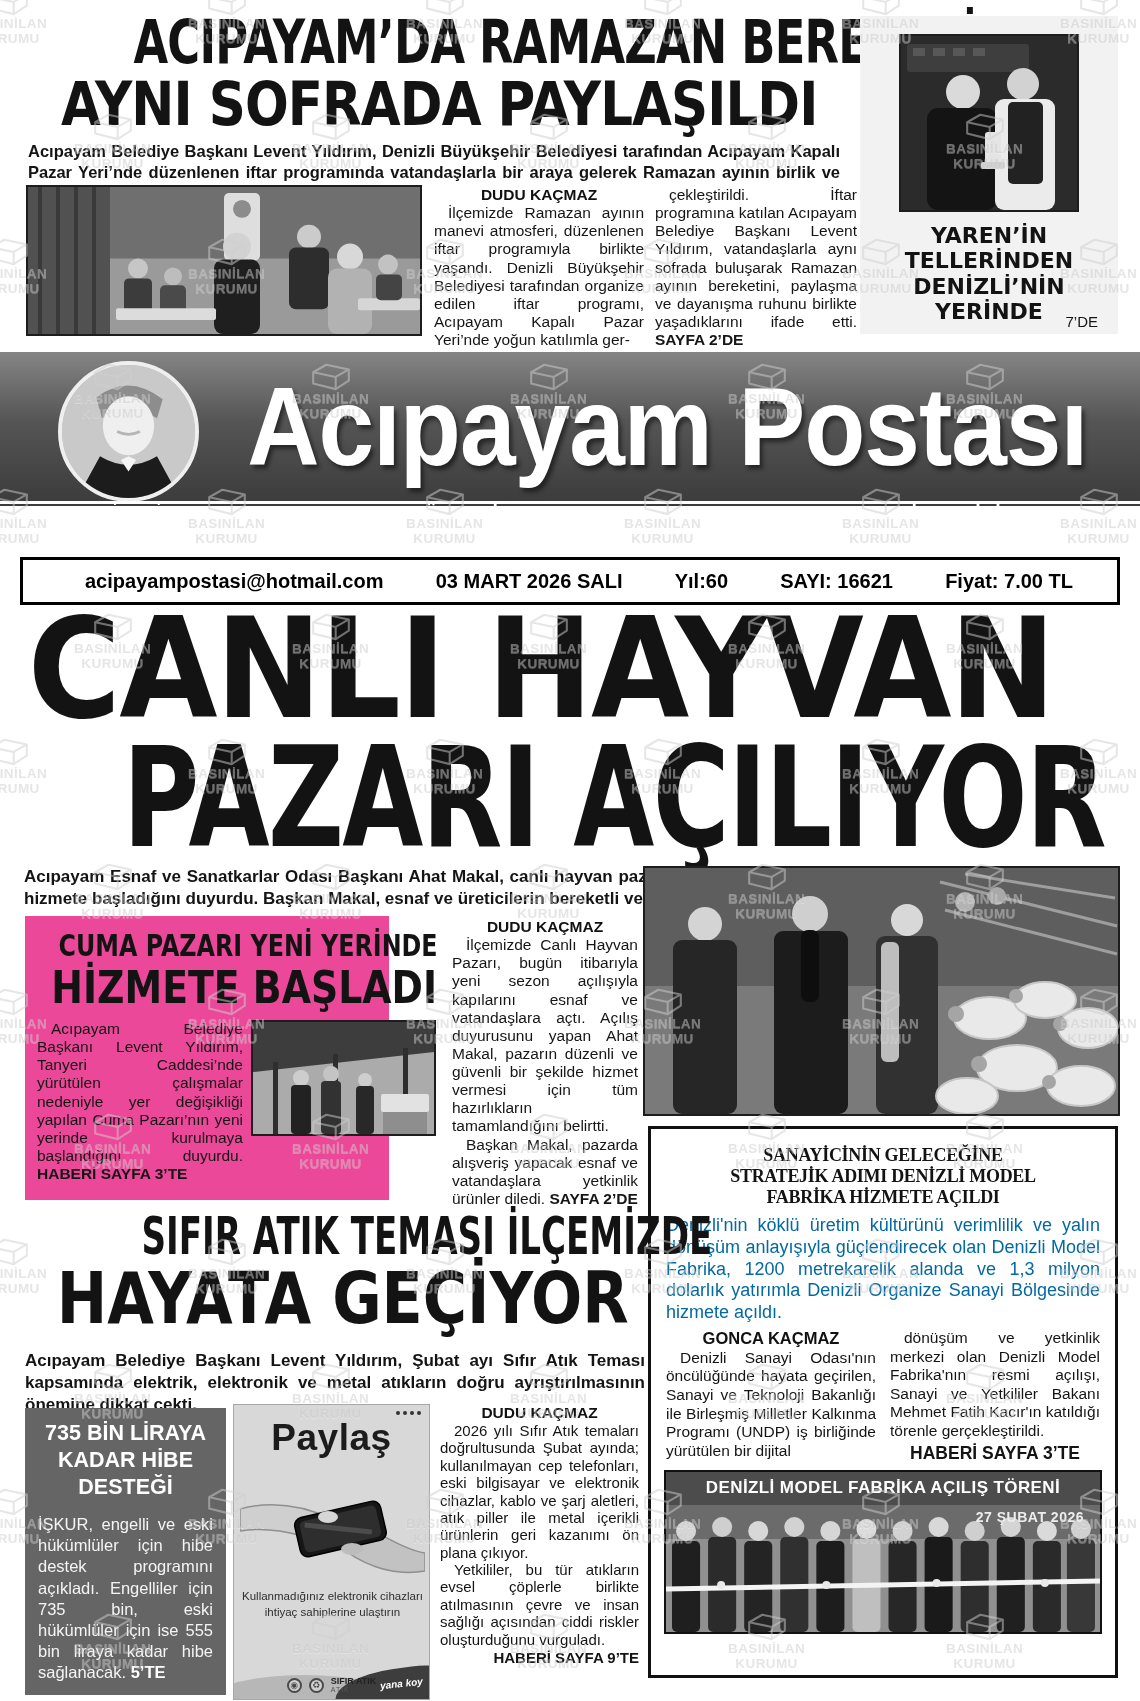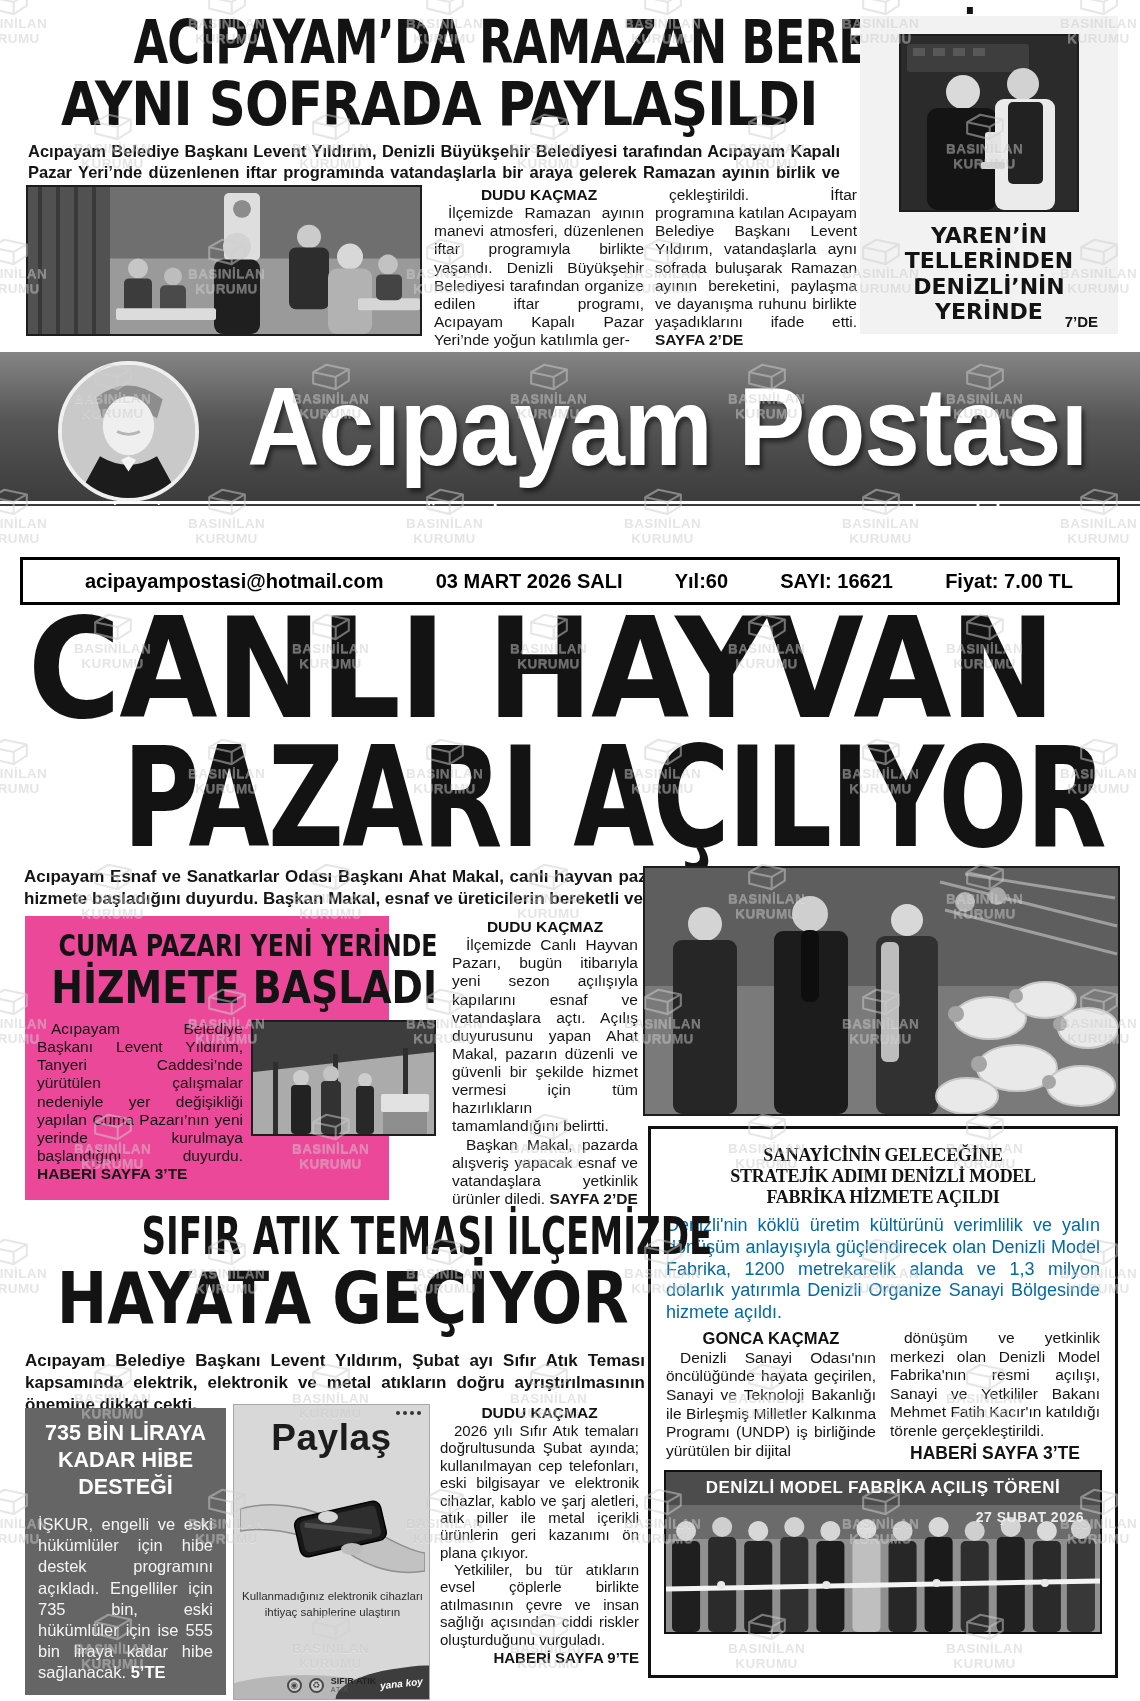--- a/index.html
+++ b/index.html
@@ -35,21 +35,21 @@
   .ts-photo{left:28px;top:187px;width:392px;height:147px}
   .ts-col1{left:434px;top:186px;width:210px}
   .ts-col2{left:655px;top:186px;width:202px}
 
   
   .side{left:860px;top:16px;width:258px;height:318px;background:#f2f2f2}
   .side-photo{position:relative;width:176px;height:174px;margin:20px auto 0;outline:2px solid #1d1d1d;background:#2b2b2b}
   .side-photo svg{display:block;width:100%;height:100%}
   .side-h{margin-top:13px;text-align:center;font-weight:bold;font-size:22px;line-height:1.15;
           font-family:"DejaVu Sans","Liberation Sans",sans-serif;color:#131313}
-  .side-ref{position:absolute;right:20px;bottom:4px;font-weight:bold;font-size:15px}
+  .side-ref{position:absolute;right:20px;bottom:4px;font-weight:normal;font-size:15px}
 
   
   .masthead{left:0;top:352px;width:1140px;height:154px;
             background:linear-gradient(180deg,#858585 0%,#555 45%,#3b3b3b 100%)}
   .portrait{position:absolute;left:58px;top:9px;width:141px;height:141px;border-radius:50%;
             border:4px solid #efefef;overflow:hidden;background:#c4c4c4}
   .portrait svg{display:block;width:100%;height:100%}
   .mast-title{position:absolute;left:205px;top:0;width:925px;height:150px;display:flex;
               align-items:center;justify-content:center;white-space:nowrap}
   .mast-title>span{display:inline-block;font-weight:bold;font-size:101px;color:#fff;

